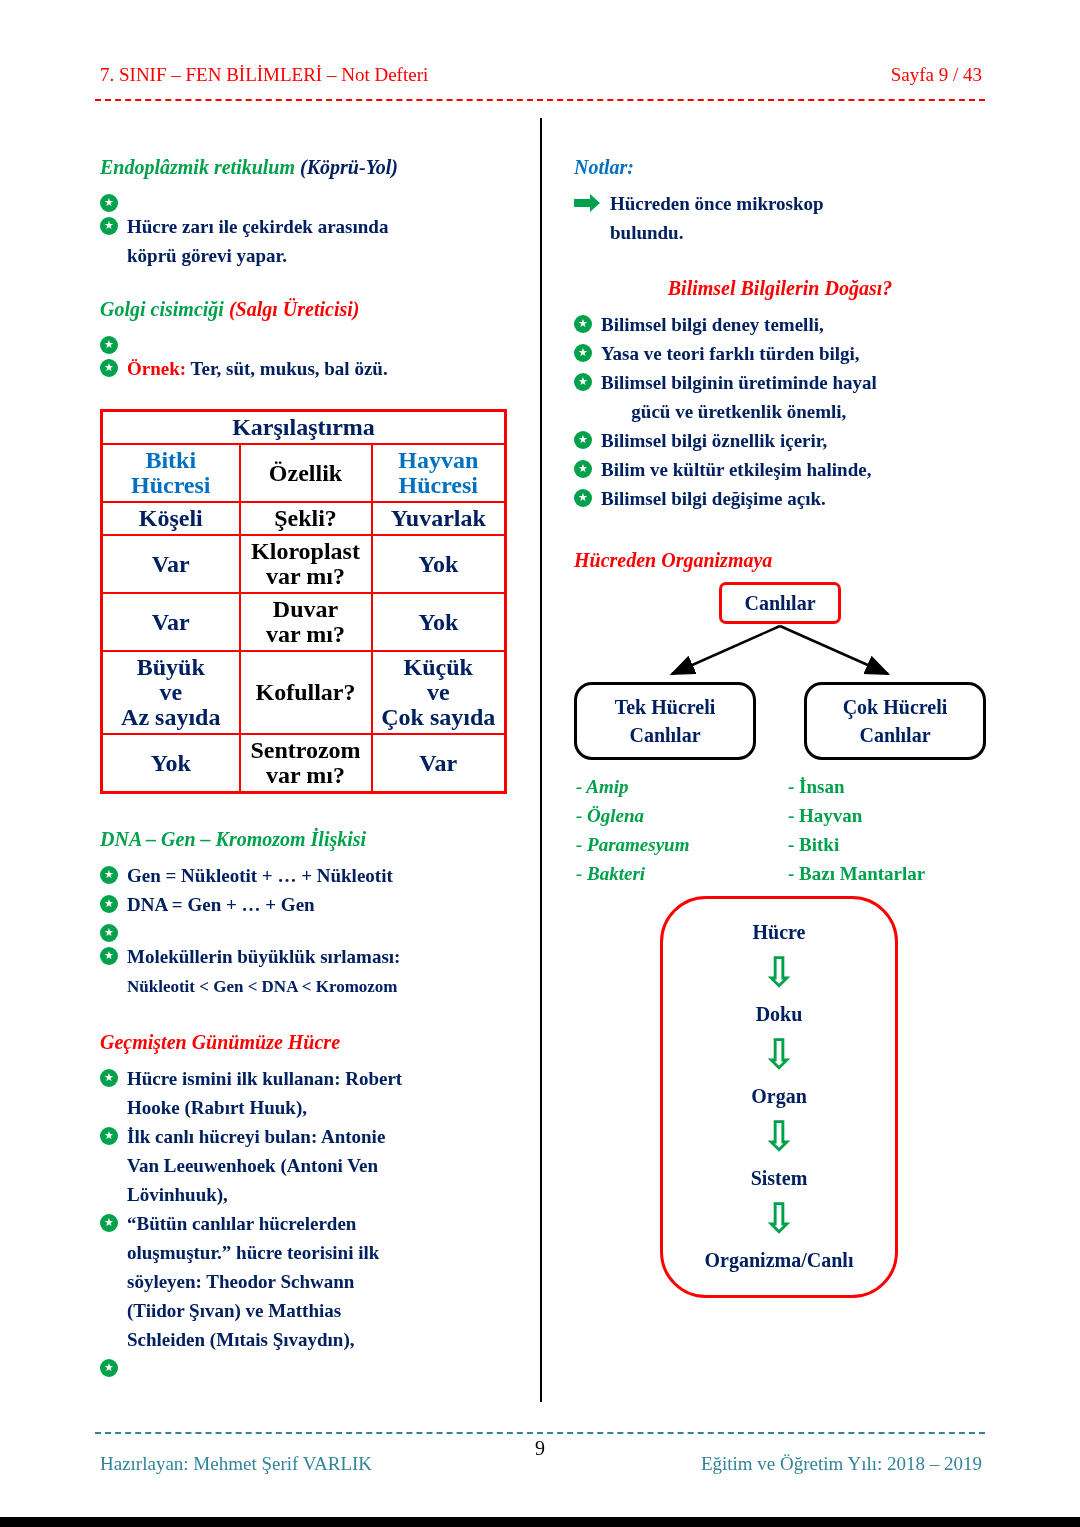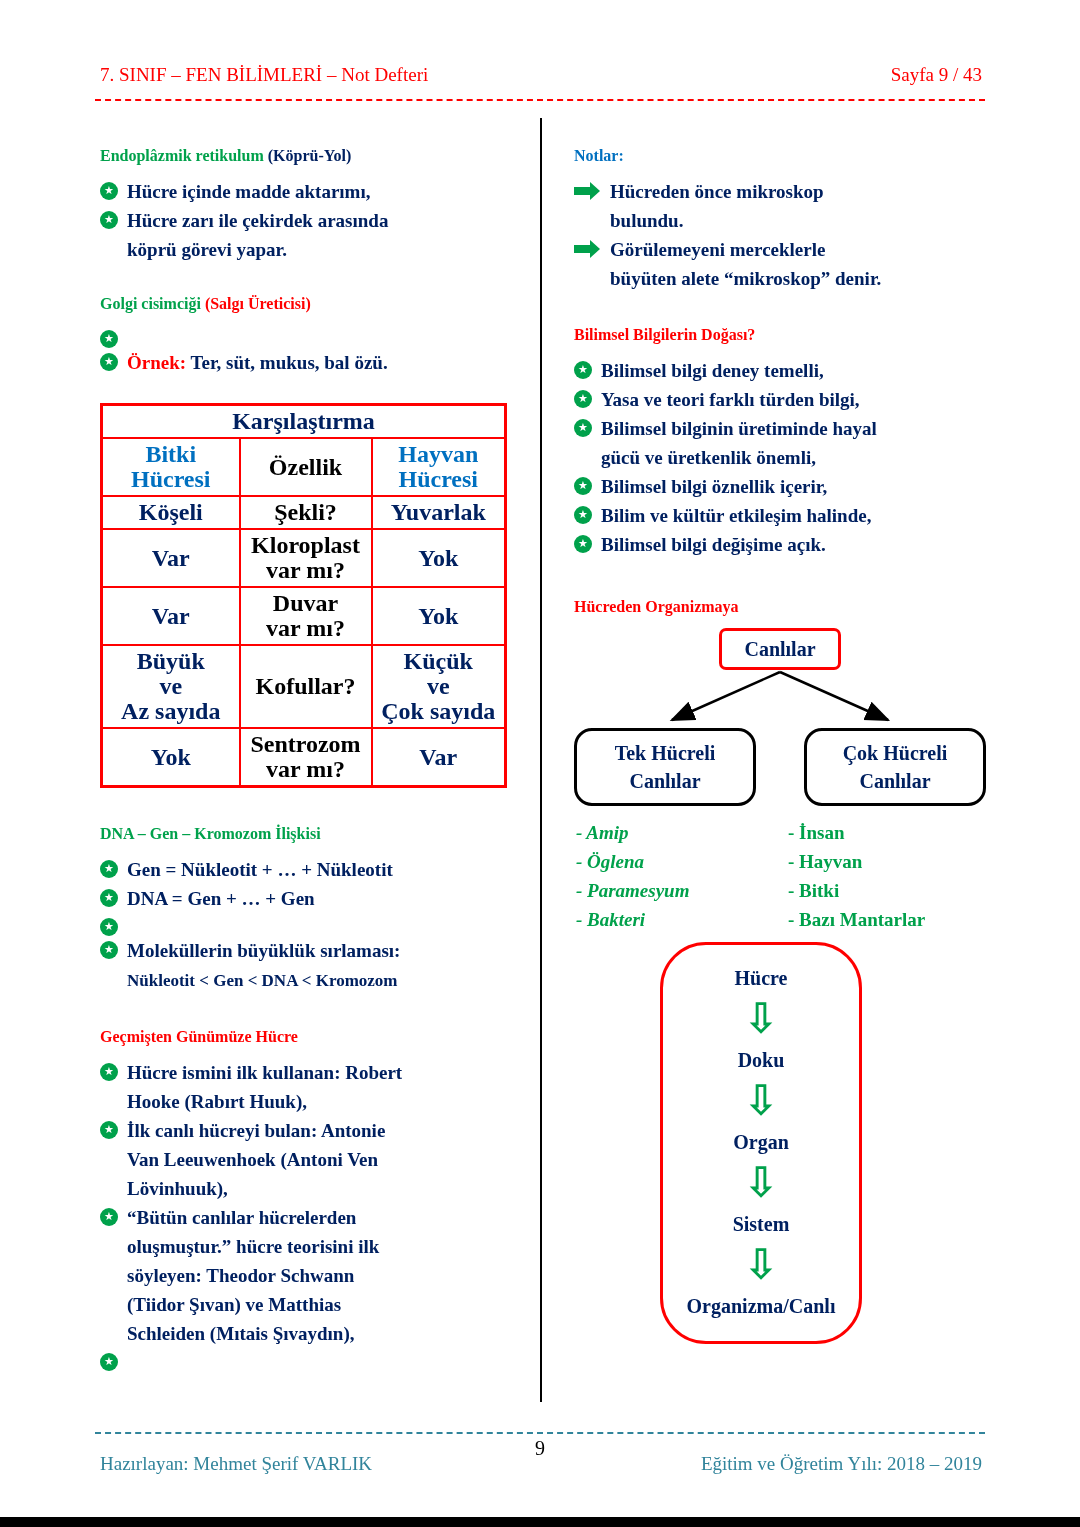--- a/index.html
+++ b/index.html
@@ -18,41 +18,41 @@
   .hdr{position:absolute;top:64px;font-size:19px;color:var(--red);font-weight:400;}
   .hdr-left{left:100px;}
   .hdr-right{right:98px;}
   .rule-top{position:absolute;top:99px;left:95px;right:95px;border-top:2px dashed var(--red);}
   .v-divider{position:absolute;top:118px;left:540px;width:2px;height:1284px;background:#000;}
 
   .col{position:absolute;top:142px;width:412px;}
   .col-left{left:100px;}
   .col-right{left:574px;}
 
-  .sec-title{font-size:16px;line-height:27px;margin:0 0 8px 0;}
+  .sec-title{font-size:20px;line-height:27px;margin:12px 0 8px 0;font-style:italic;}
   .green{color:var(--green);}
   .navy{color:var(--navy);}
   .red{color:var(--red);}
   .blue{color:var(--blue);}
 
   .bullet{display:flex;gap:9px;align-items:flex-start;color:var(--navy);font-size:19px;line-height:29px;}
   .btext{white-space:pre-line;}
   .star{flex:0 0 18px;width:18px;height:18px;margin-top:5px;border-radius:50%;background:var(--green);
         color:#fff;font-family:"DejaVu Sans",sans-serif;font-size:11px;line-height:18px;text-align:center;}
   .star::before{content:"★";}
 
   .note-arrow{flex:0 0 27px;width:27px;height:18px;margin-top:5px;position:relative;}
   .note-arrow::before{content:"";position:absolute;left:0;top:5px;width:16px;height:8px;background:var(--green);}
   .note-arrow::after{content:"";position:absolute;left:16px;top:0;border-left:10px solid var(--green);
         border-top:9px solid transparent;border-bottom:9px solid transparent;}
 
   .sec-golgi{margin-top:26px;}
   .sec-dna{margin-top:32px;}
   .sec-history{margin-top:30px;}
-  .sec-science{margin-top:28px;}
+  .sec-science{margin-top:28px;text-align:center;}
   .sec-organism{margin-top:34px;}
 
   table.cmp{border-collapse:collapse;margin-top:26px;width:404px;table-layout:fixed;border:3px solid var(--red);}
   .cmp td,.cmp th{border:2px solid var(--red);text-align:center;vertical-align:middle;
         font-size:24px;line-height:25px;padding:3px 2px;white-space:pre-line;font-weight:700;}
   .t-title{color:var(--navy);}
   .c-side{color:var(--blue);}
   .c-mid{color:#000000;}
   .c-val{color:var(--navy);}
 
@@ -60,21 +60,21 @@
 
   .org-root{width:122px;margin:4px auto 0;border:3px solid var(--red);border-radius:7px;
         color:var(--navy);font-size:20px;line-height:24px;text-align:center;padding:6px 0;}
   .org-svg{display:block;margin:0;}
   .org-row{display:flex;justify-content:space-between;}
   .org-box{width:182px;border:3px solid #000;border-radius:18px;color:var(--navy);
         font-size:20px;text-align:center;padding:8px 0;line-height:28px;white-space:pre-line;}
   .org-lists{display:flex;margin-top:12px;}
   .org-list{font-size:19px;line-height:29px;color:var(--green);}
   .org-list-single{width:214px;padding-left:2px;font-style:italic;}
-  .flow-box{width:202px;margin:8px 0 0 86px;border:3px solid var(--red);border-radius:46px;
+  .flow-box{width:238px;margin:8px 0 0 86px;border:3px solid var(--red);border-radius:46px;
         text-align:center;padding:18px 0 20px;}
   .flow-item{color:var(--navy);font-size:20px;line-height:30px;}
   .flow-arrow{color:var(--green);font-family:"DejaVu Sans",sans-serif;font-size:42px;line-height:52px;font-weight:700;}
   .flow-arrow::before{content:"⇩";}
 
   .rule-bottom{position:absolute;top:1432px;left:95px;right:95px;border-top:2px dashed var(--teal);}
   .footer-page{position:absolute;top:1437px;left:0;width:100%;text-align:center;font-size:20px;color:#000;font-weight:400;}
   .ftr{position:absolute;top:1453px;font-size:19px;color:var(--teal);font-weight:400;}
   .ftr-left{left:100px;}
   .ftr-right{right:98px;}
@@ -90,21 +90,20 @@
 
 <div class="col col-left">
 
   <div class="sec">
     <div class="sec-title">
       <span class="green">Endoplâzmik retikulum</span>
       <span class="navy">(Köprü-Yol)</span>
     </div>
     <div class="bullet">
       <span class="star"></span>
-      <span class="btext">Hücre içinde madde aktarımı,</span>
     </div>
     <div class="bullet">
       <span class="star"></span>
       <span class="btext">Hücre zarı ile çekirdek arasında
 köprü görevi yapar.</span>
     </div>
   </div>
 
   <div class="sec sec-golgi">
     <div class="sec-title">
@@ -221,25 +220,20 @@
 </div>
 
 <div class="col col-right">
 
   <div class="sec">
     <div class="sec-title blue">Notlar:</div>
     <div class="bullet">
       <span class="note-arrow"></span>
       <span class="btext">Hücreden önce mikroskop
 bulundu.</span>
-    </div>
-    <div class="bullet">
-      <span class="note-arrow"></span>
-      <span class="btext">Görülemeyeni merceklerle
-büyüten alete “mikroskop” denir.</span>
     </div>
   </div>
 
   <div class="sec sec-science">
     <div class="sec-title red">Bilimsel Bilgilerin Doğası?</div>
     <div class="bullet">
       <span class="star"></span>
       <span class="btext">Bilimsel bilgi deney temelli,</span>
     </div>
     <div class="bullet">

